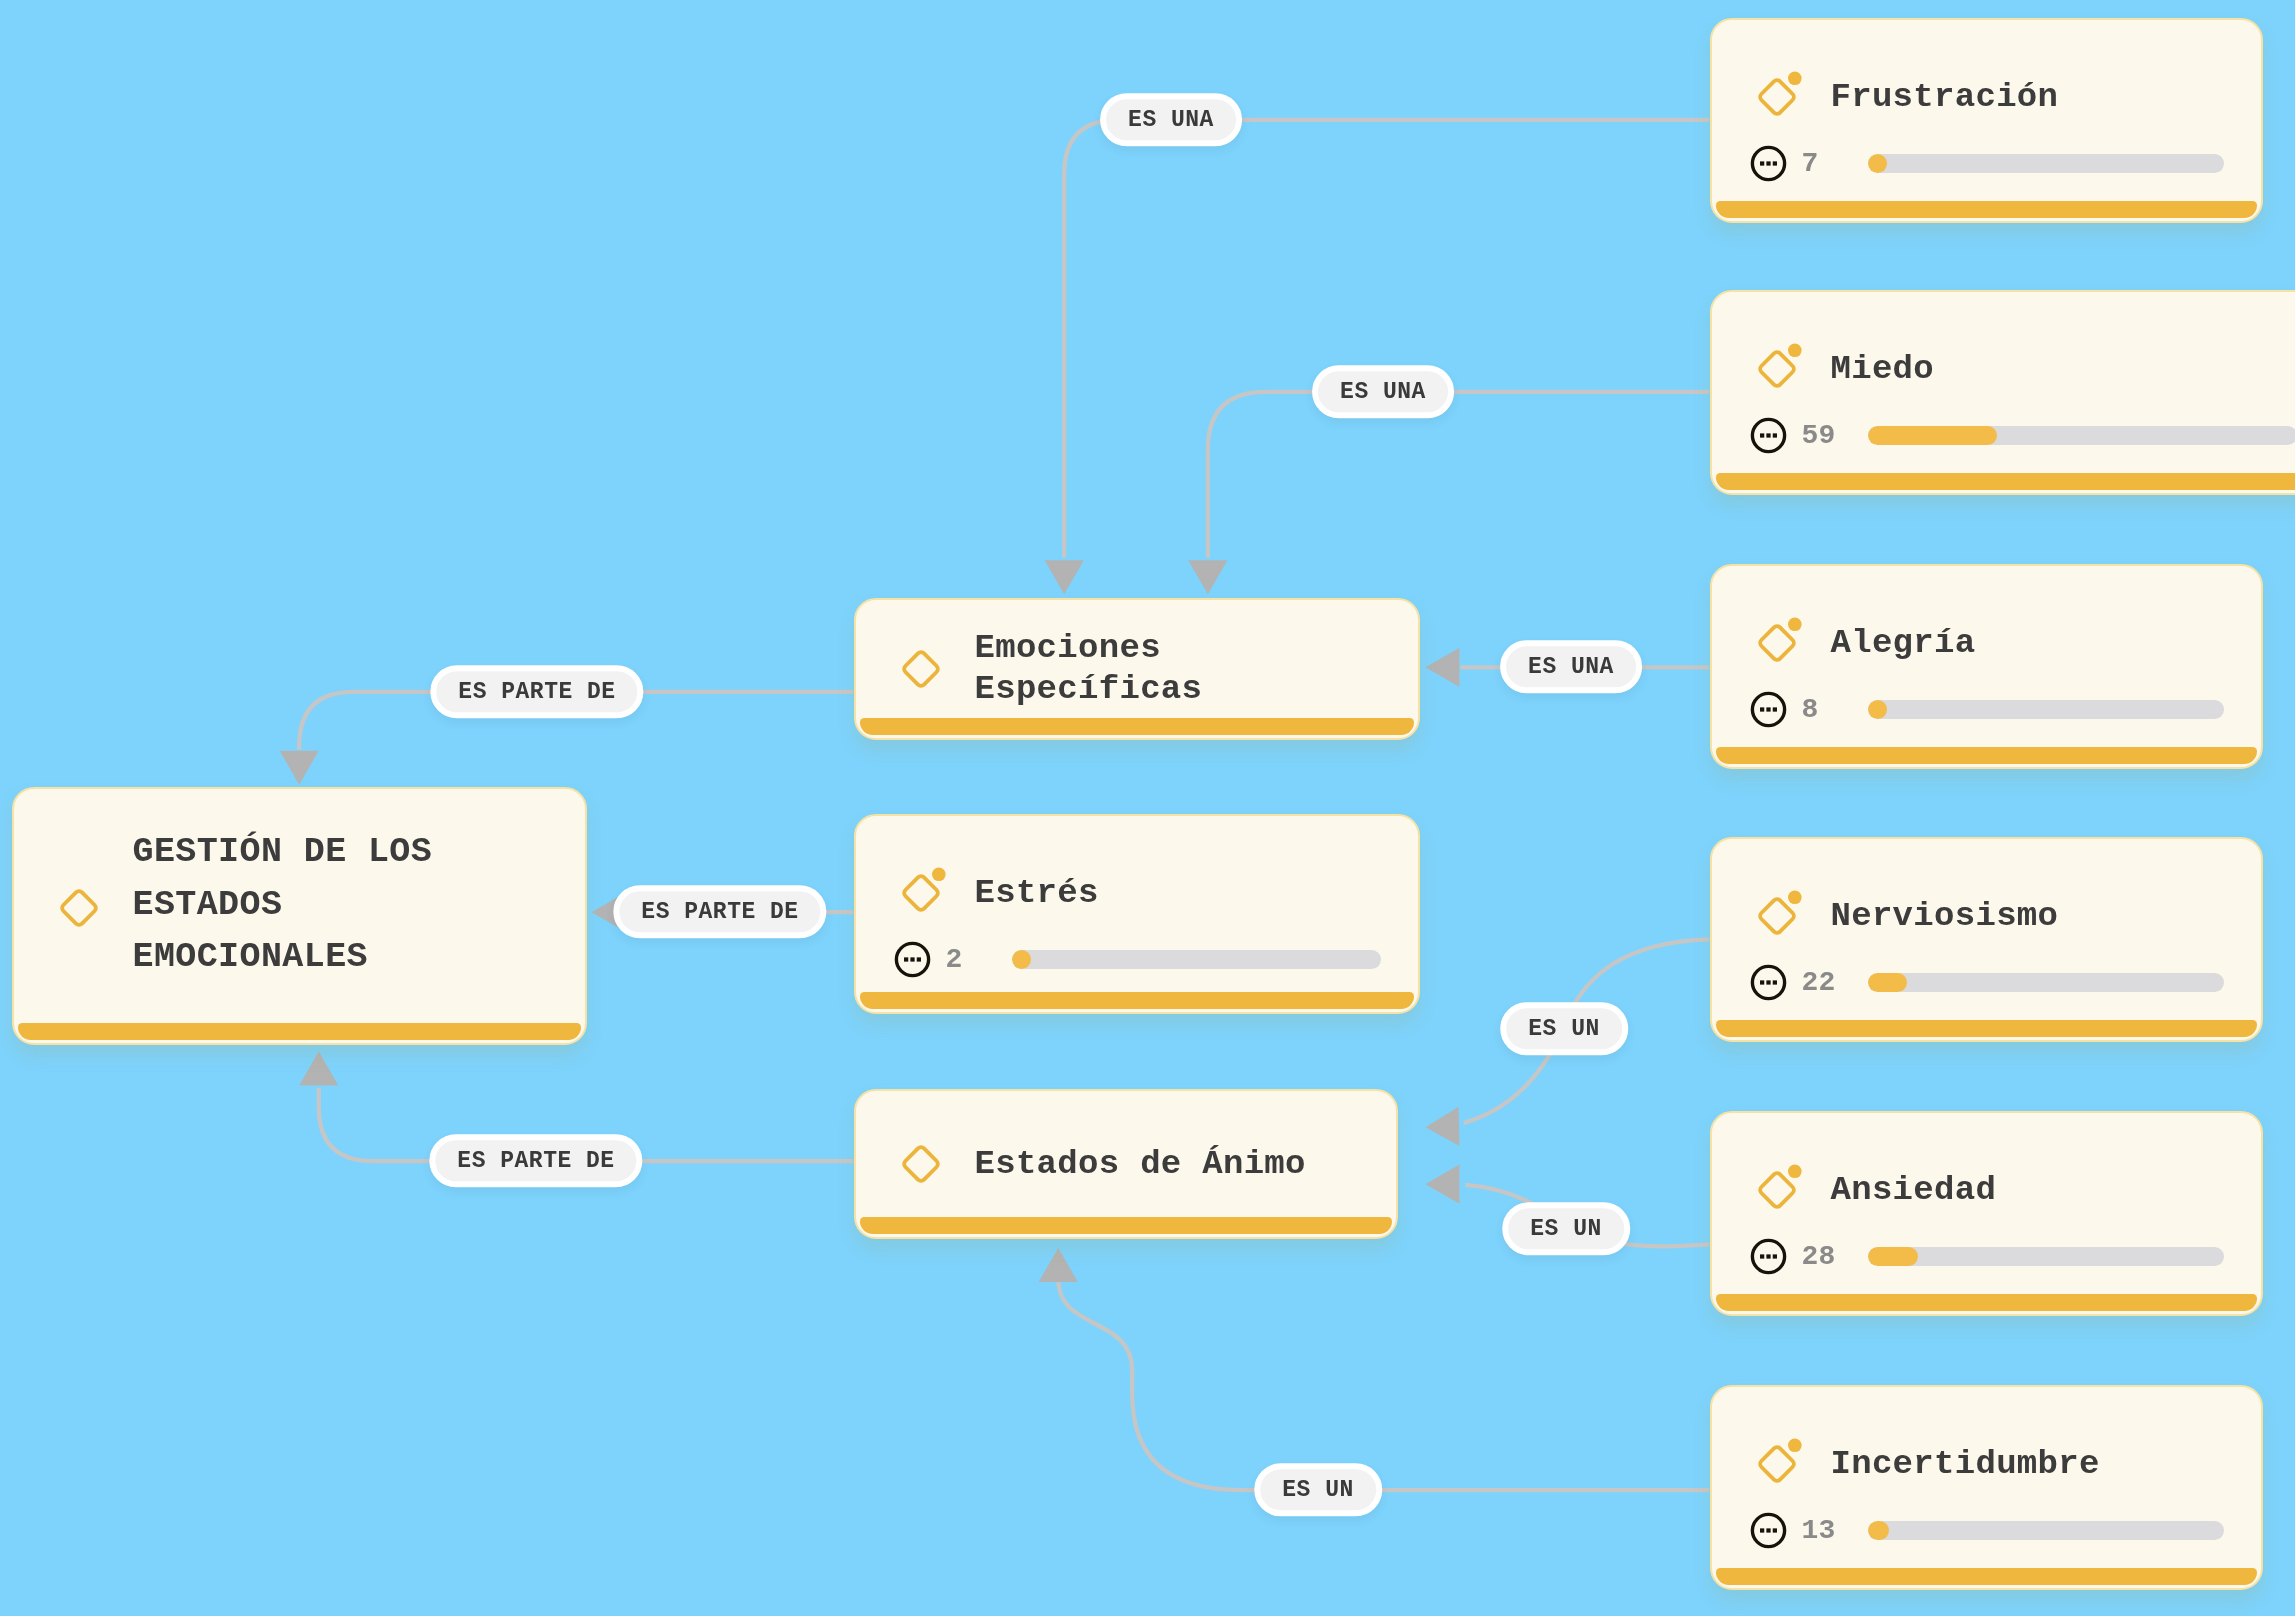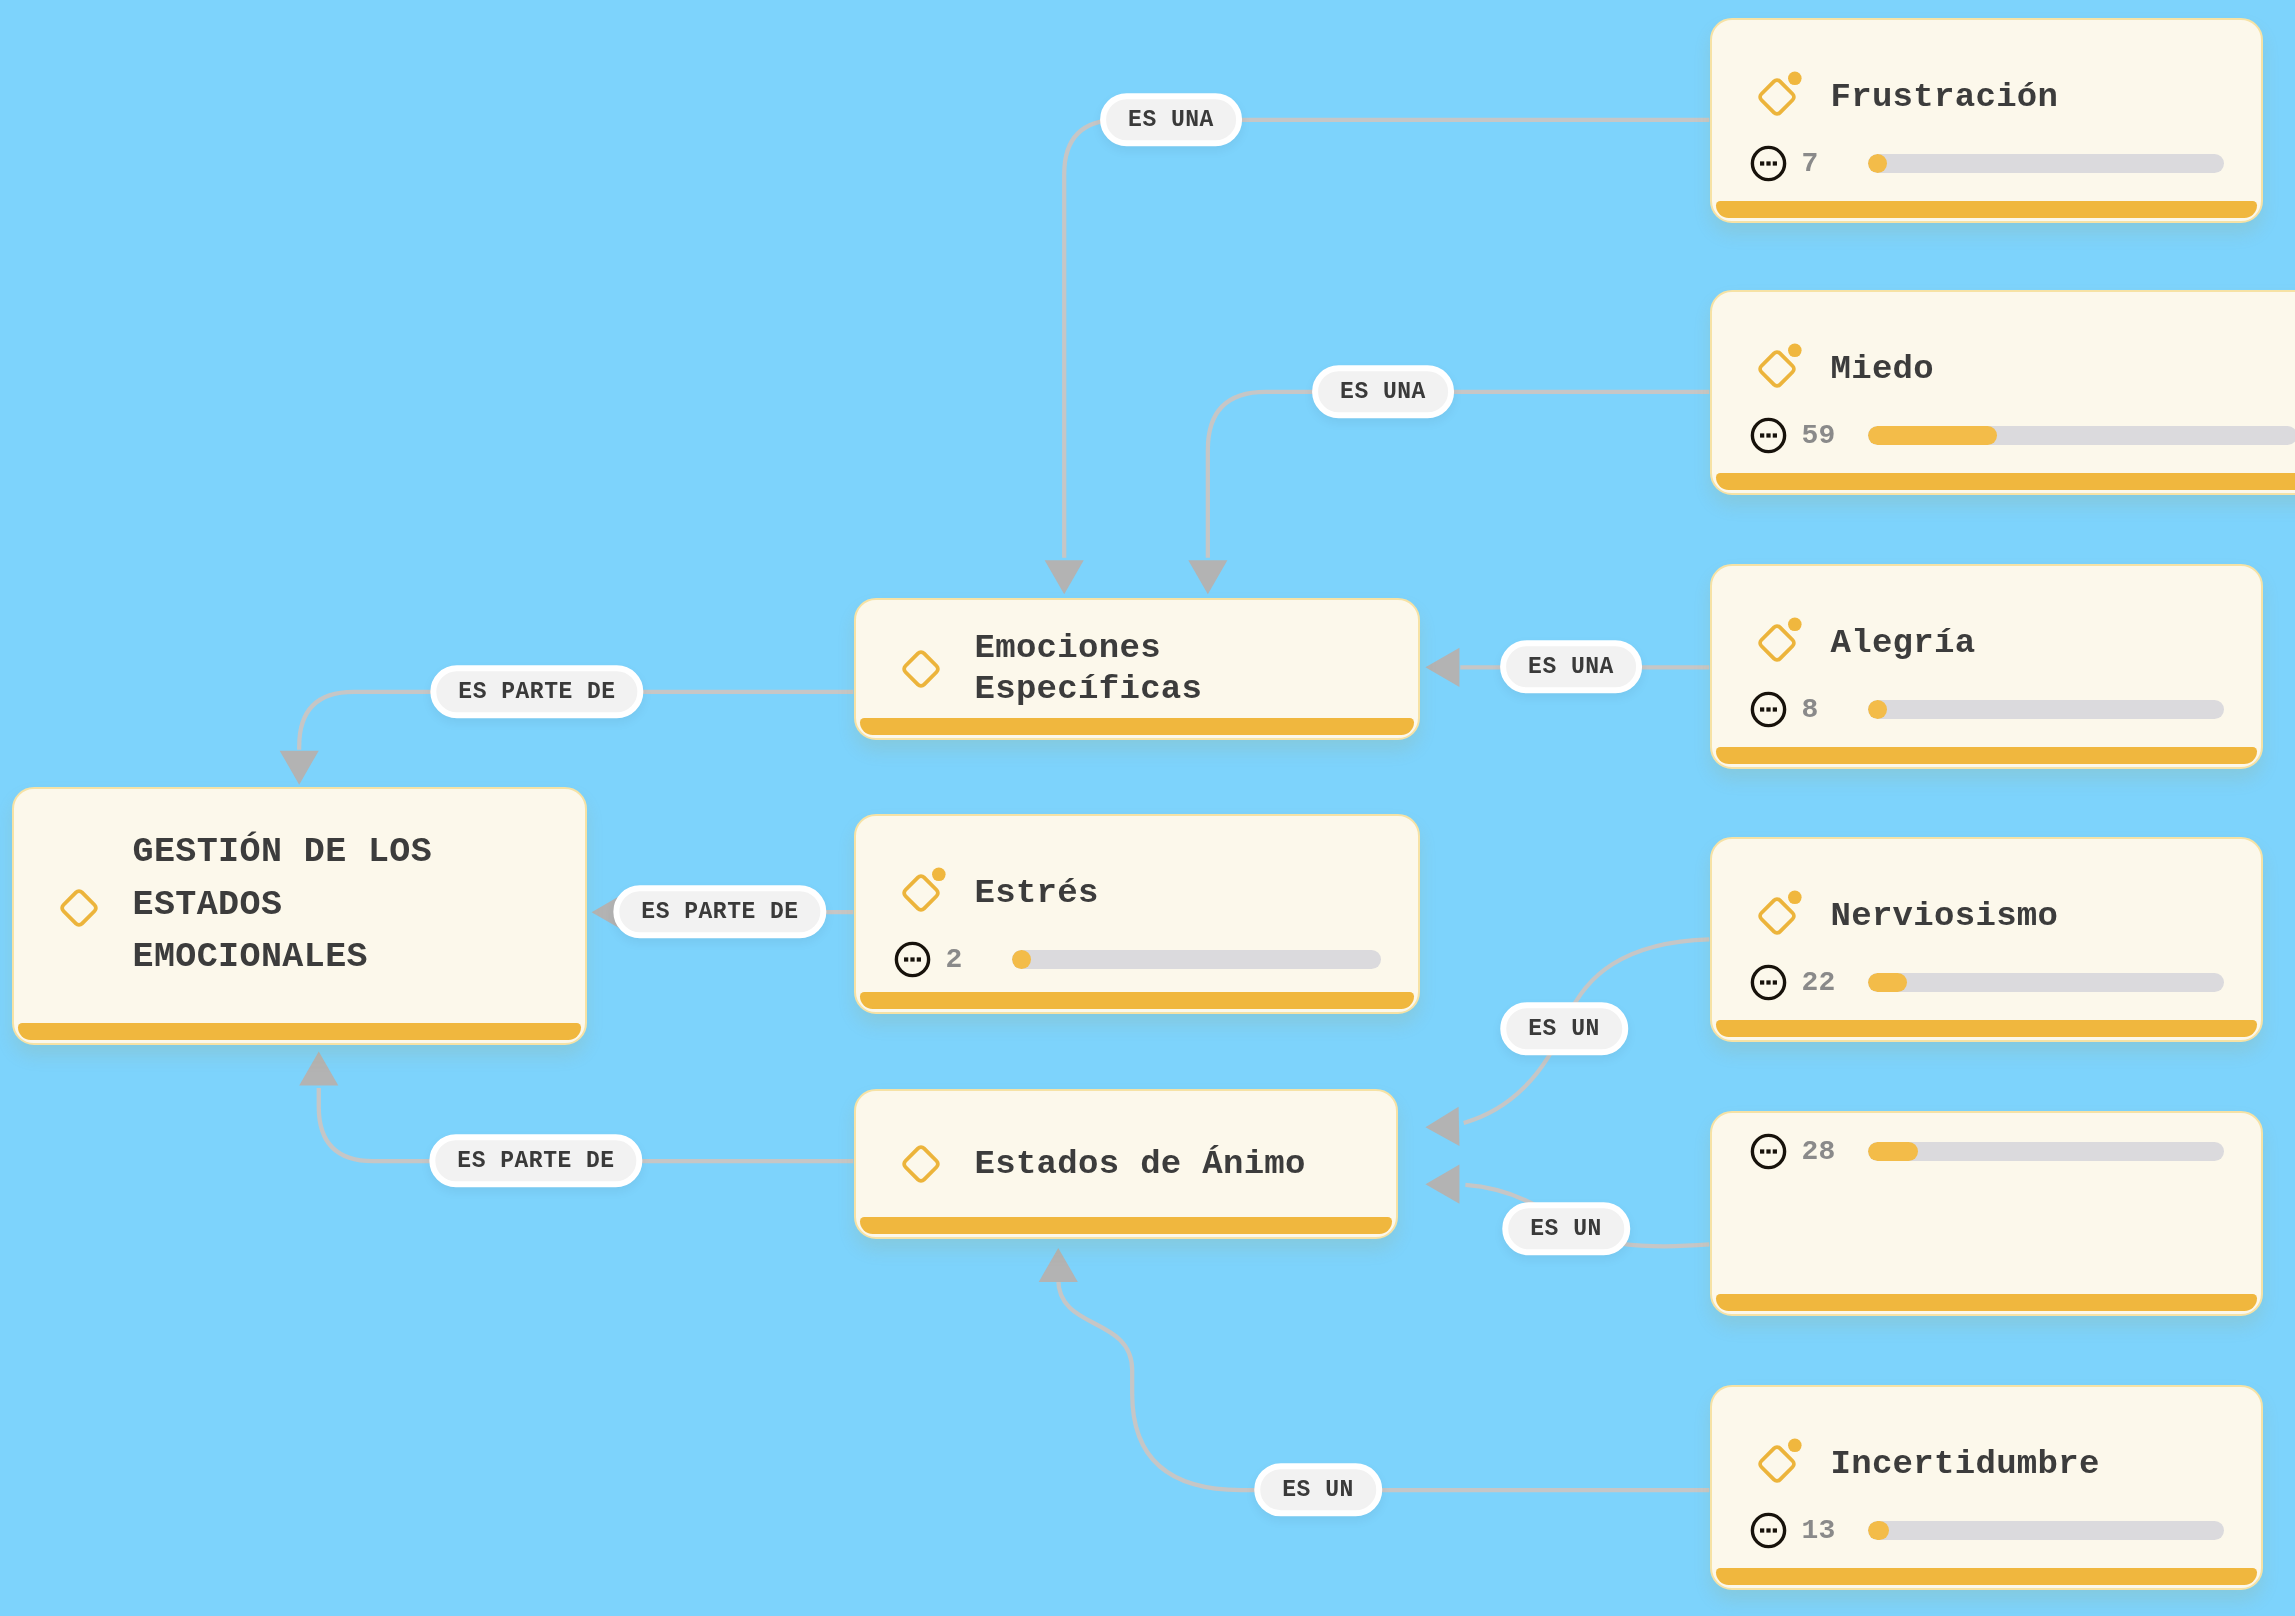--- a/index.html
+++ b/index.html
@@ -265,20 +265,29 @@
       </span>
       <span class="count">22</span>
       <div class="bar">
         <div class="fill" style="width: 11%;"></div>
       </div>
     </div>
     <div class="bottom-bar"></div>
   </div>
 
   <div class="node leaf" style="left:1710px;top:1111px;width:553px;height:205px">
+    <div class="title-row">
+      <span class="diamond">
+        <svg width="56" height="56" viewBox="0 0 66 66">
+            <rect x="17.5" y="17.5" width="31" height="31" rx="5" transform="rotate(45 33 33)" fill="none" stroke="#ECB43B" stroke-width="4.5"></rect>
+          <circle cx="54" cy="11" r="8" fill="#F0B73E"></circle>
+          </svg>
+      </span>
+      <span class="title">Ansiedad</span>
+    </div>
     <div class="stats-row">
       <span class="count-icon">
         <svg width="39" height="39" viewBox="0 0 46 46">
             <circle cx="23" cy="23" r="19" fill="none" stroke="#17120B" stroke-width="4"></circle>
           <rect x="13" y="20.5" width="5" height="5" fill="#17120B"></rect>
             <rect x="20.5" y="20.5" width="5" height="5" fill="#17120B"></rect>
             <rect x="28" y="20.5" width="5" height="5" fill="#17120B"></rect>
           </svg>
       </span>
       <span class="count">28</span>

